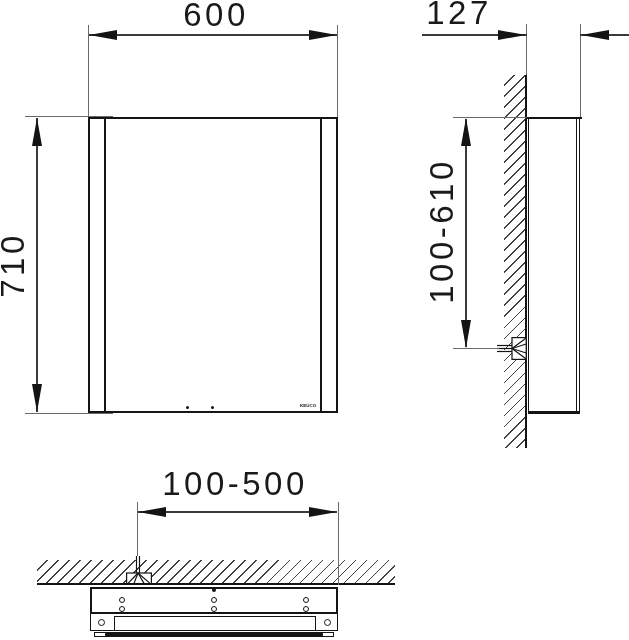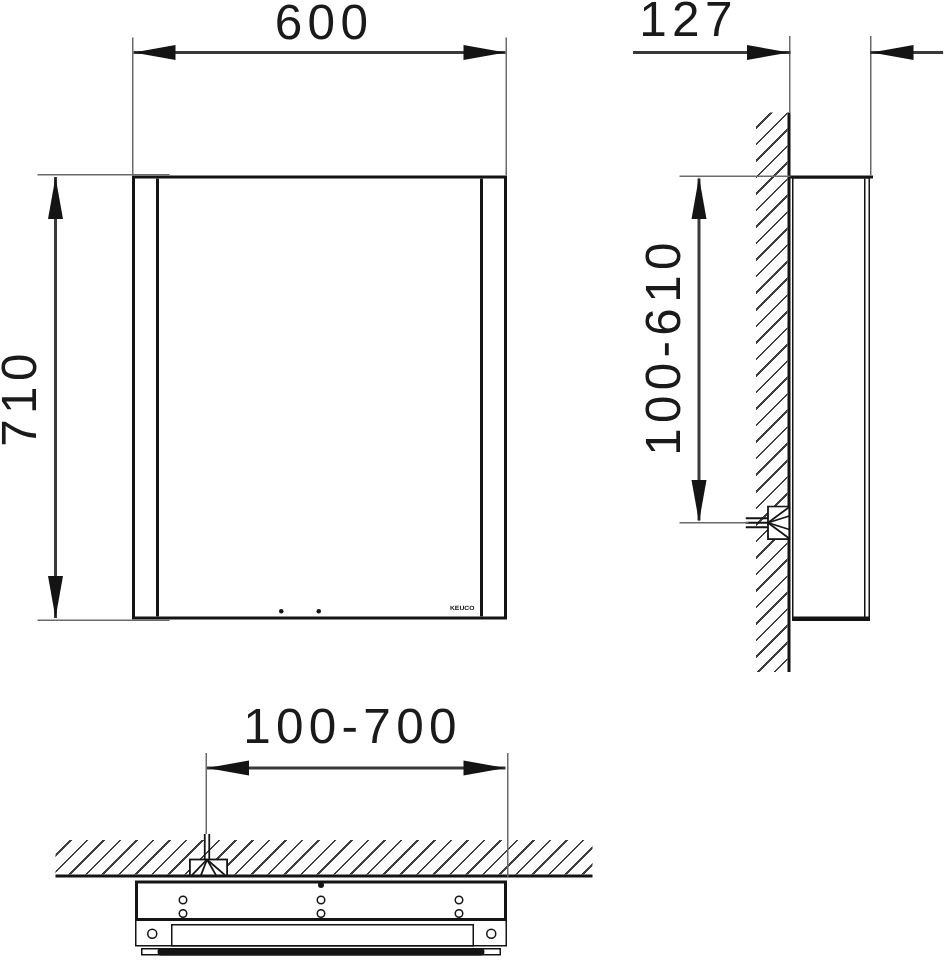--- a/index.html
+++ b/index.html
@@ -142,16 +142,16 @@
     <div class="rect" style="left:94px;top:632px;width:240px;height:5px;border-width:1px;"></div>
     <div class="ln" style="left:105px;top:631.5px;width:218px;height:5.5px;border-radius:2.5px;"></div>
   </div>
 
   <div class="abs" style="inset:0;">
     <div class="ext" style="left:136.5px;top:502px;width:1px;height:54px;"></div>
     <div class="ext" style="left:337.5px;top:502px;width:1px;height:83px;"></div>
     <div class="dim" style="left:138px;top:511.4px;width:199px;height:1.2px;"></div>
     <div class="ar l" style="left:138px;top:507px;"></div>
     <div class="ar r" style="left:309px;top:507px;"></div>
-    <div class="dimtext" style="left:155px;top:467px;">100-700</div>
+    <div class="dimtext" style="left:155px;top:467px;">100-500</div>
   </div>
 
 </div>
 
 </body></html>

